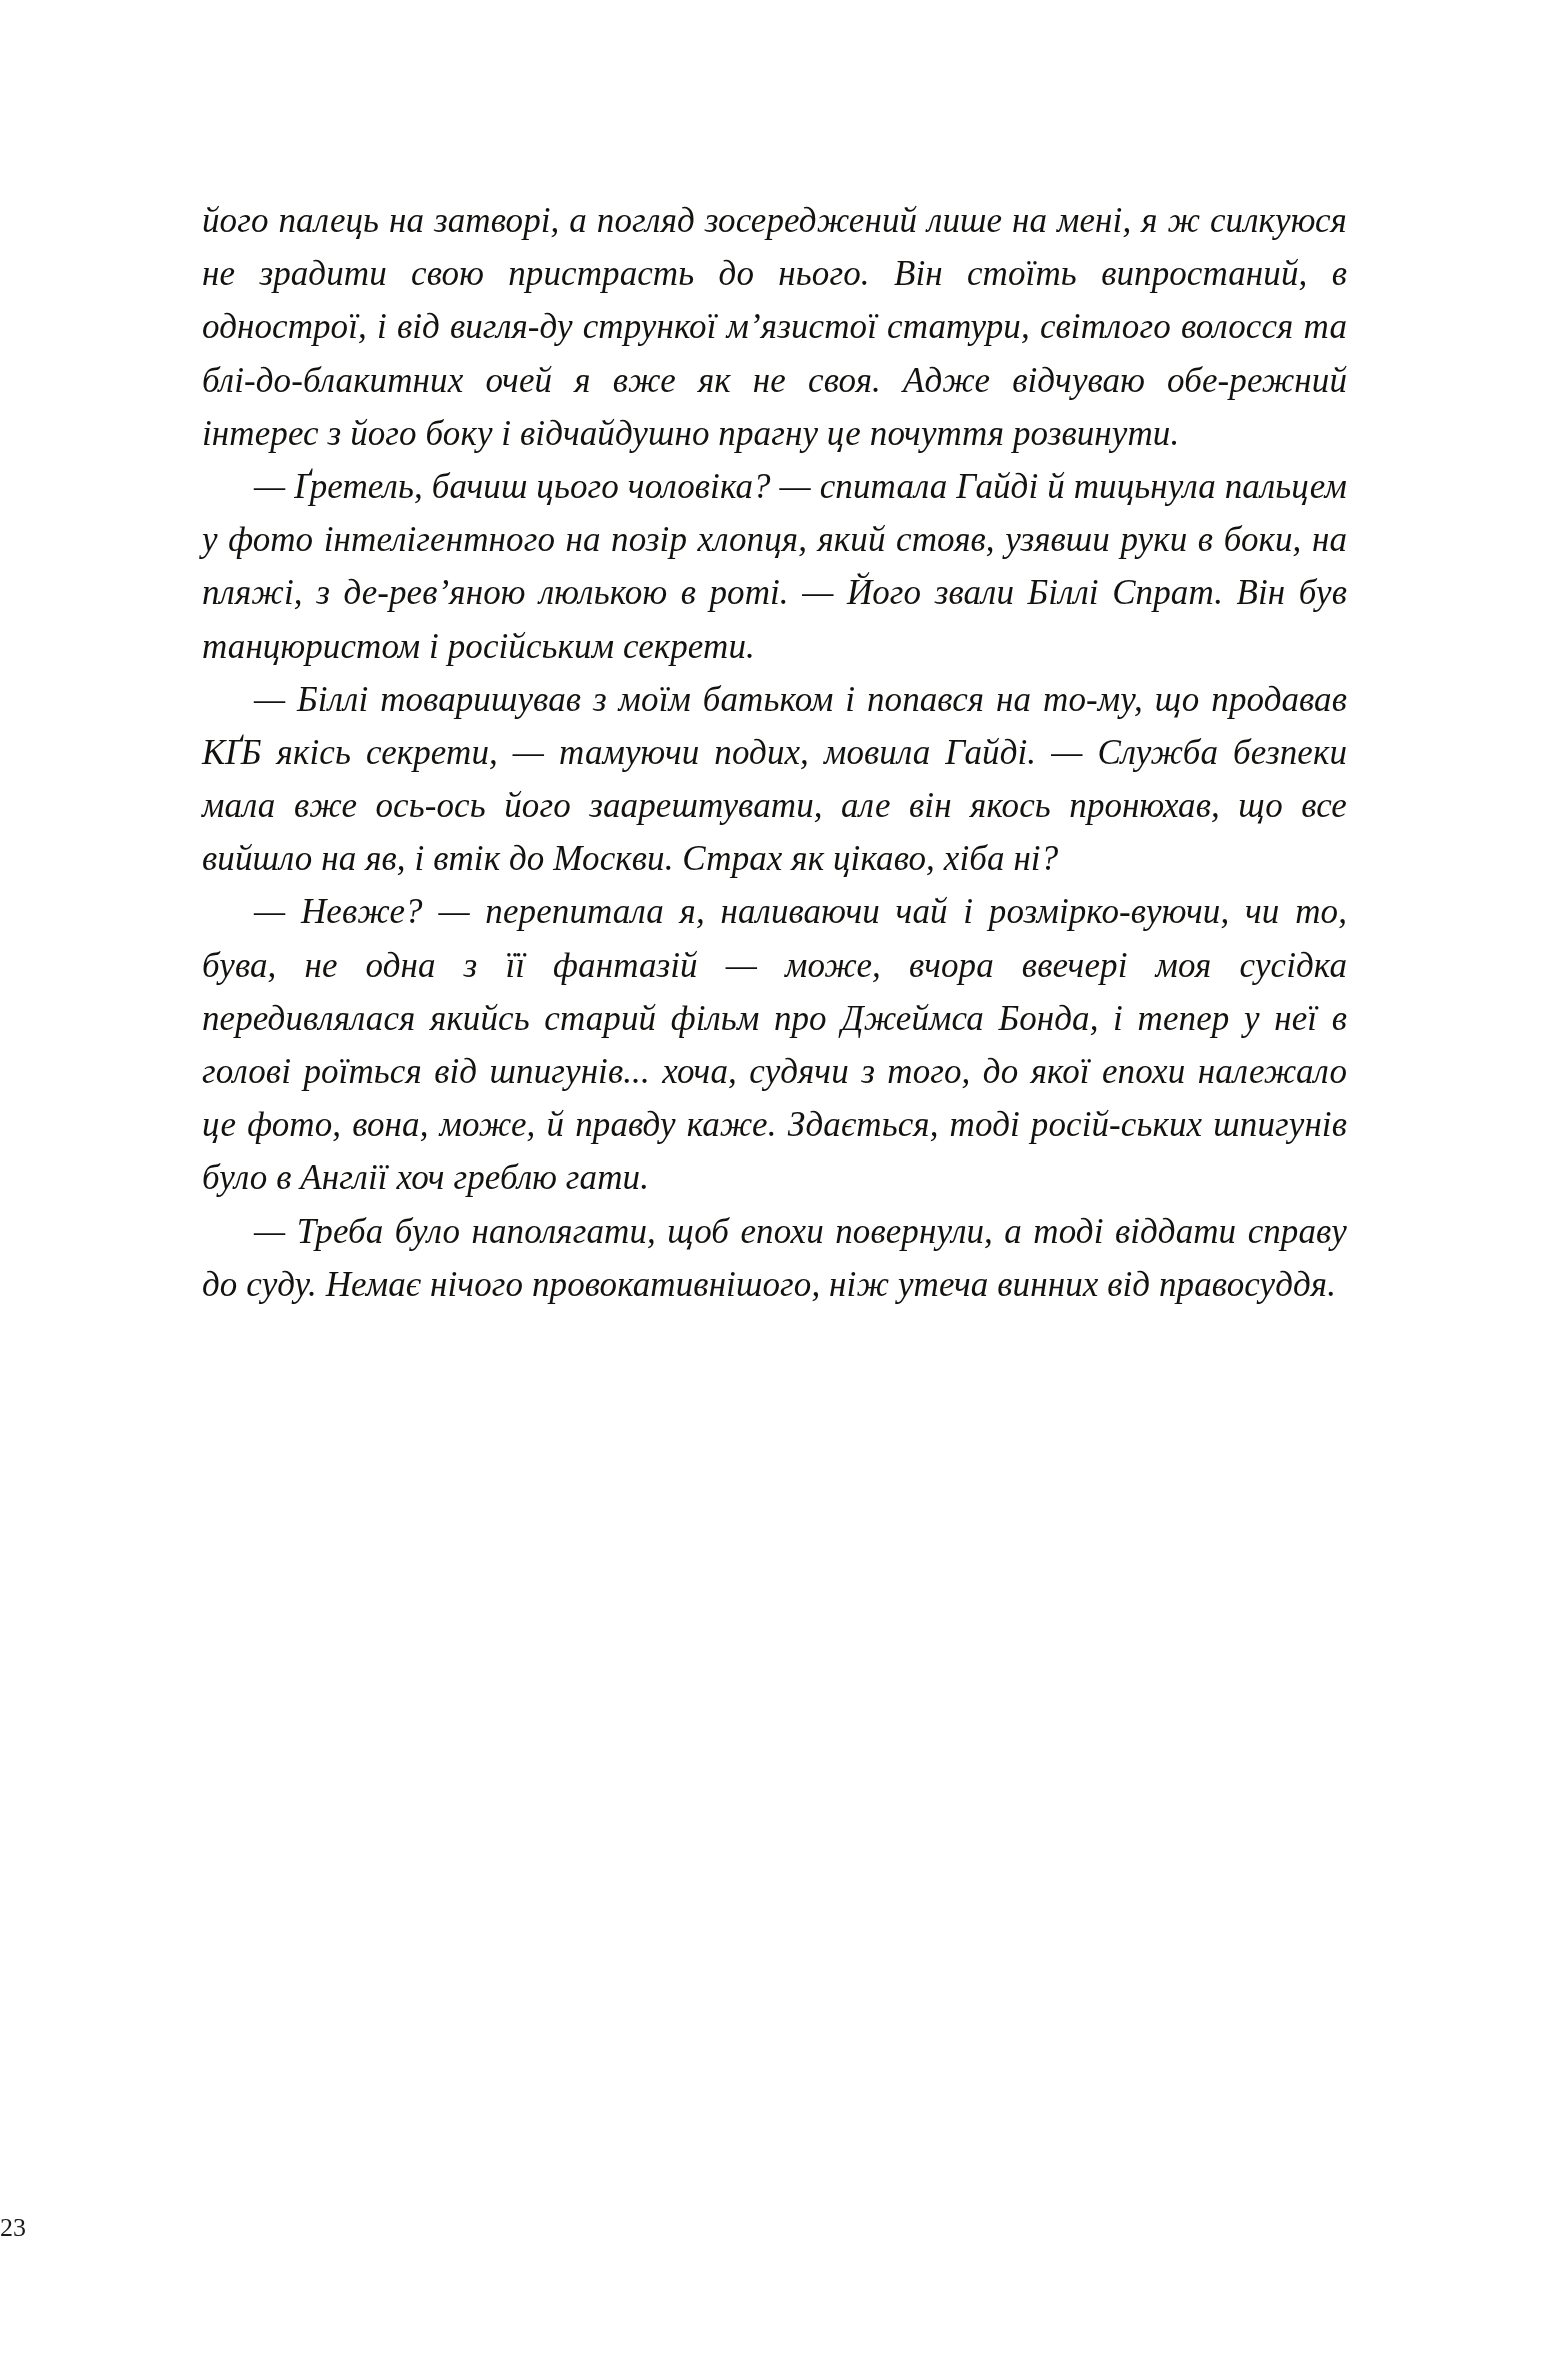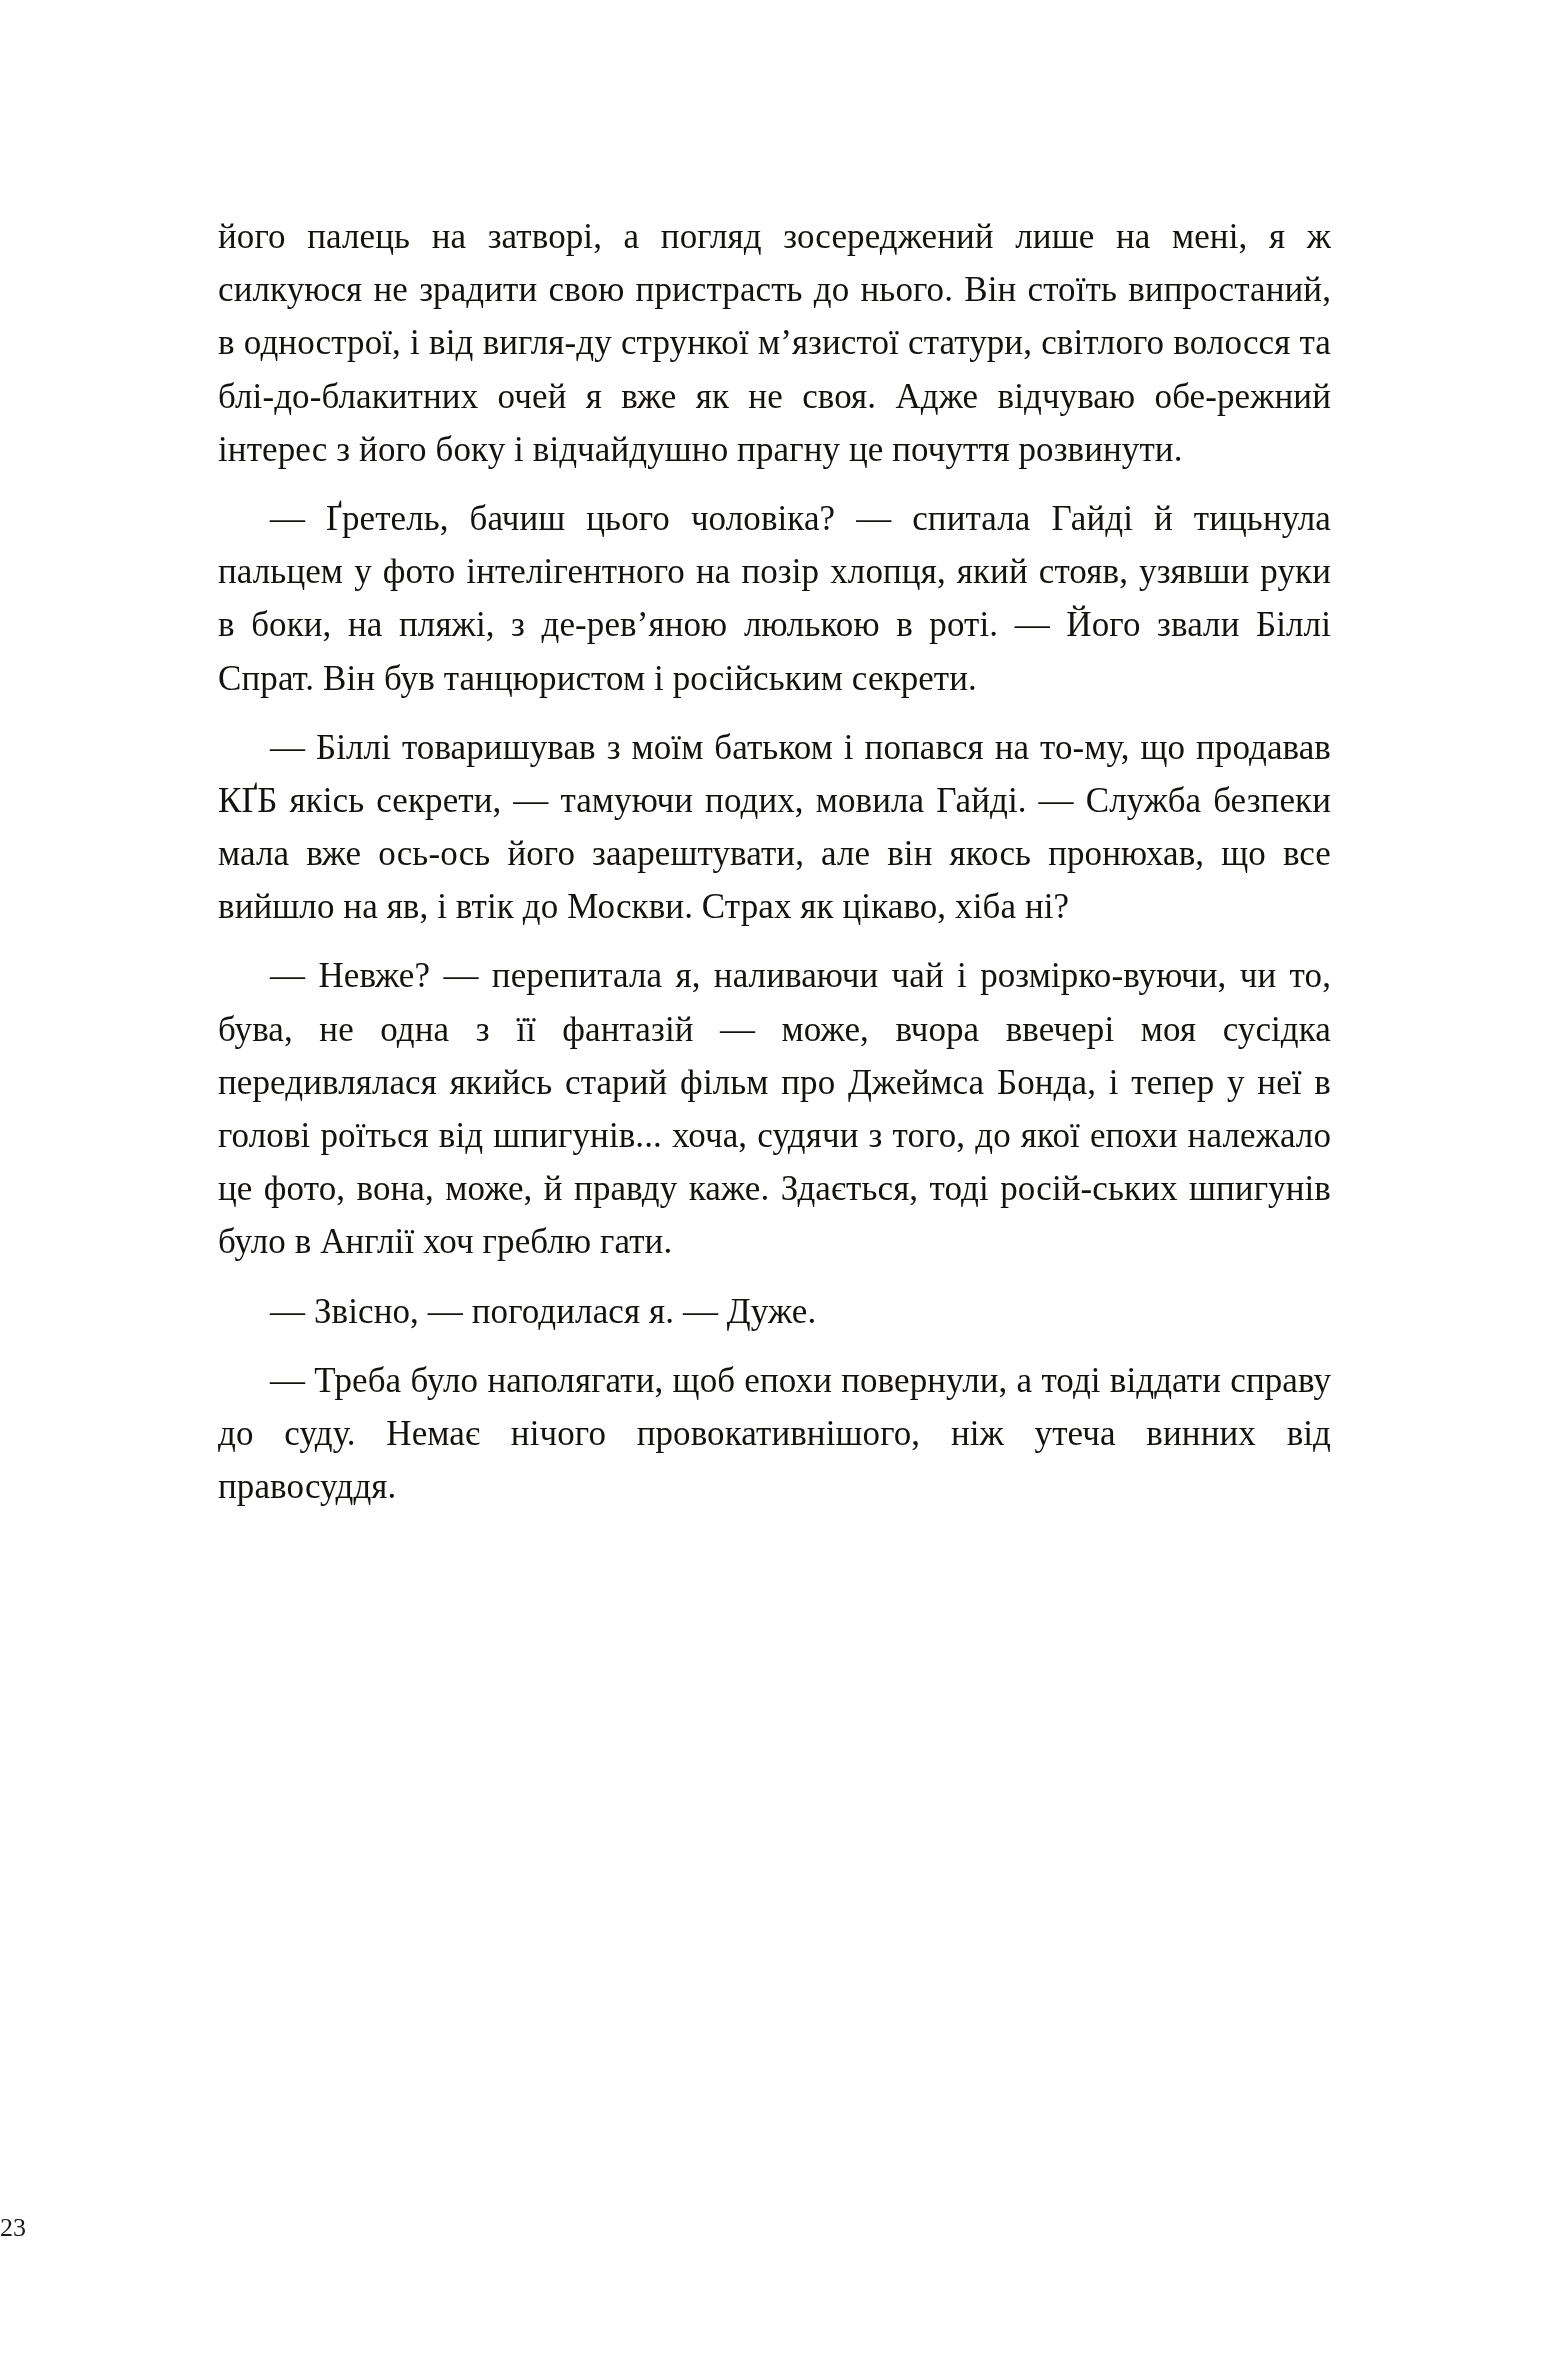--- a/index.html
+++ b/index.html
@@ -26,22 +26,23 @@
   .body-text {
     font-size: 35px;
     line-height: 1.52;
     text-align: justify;
     text-justify: inter-word;
     color: #14120f;
     letter-spacing: 0.1px;
     hyphens: manual;
   }
   .body-text p {
-    margin: 16px;
+    margin: 0;
     padding: 0;
+    font-style: italic;
   }
   .body-text p.indent {
     text-indent: 52px;
   }
   .page-number {
     position: absolute;
     left: 0;
     right: 0;
     bottom: 134px;
     text-align: left;
@@ -52,18 +53,17 @@
 </style>
 </head>
 <body>
 
 <div class="page">
   <div class="body-text">
     <p>його палець на затворі, а погляд зосереджений лише на мені, я ж силкуюся не зрадити свою пристрасть до нього. Він стоїть випростаний, в однострої, і від вигля-ду стрункої м’язистої статури, світлого волосся та блі-до-блакитних очей я вже як не своя. Адже відчуваю обе-режний інтерес з його боку і відчайдушно прагну це почуття розвинути.</p>
     <p class="indent">— Ґретель, бачиш цього чоловіка? — спитала Гайді й тицьнула пальцем у фото інтелігентного на позір хлопця, який стояв, узявши руки в боки, на пляжі, з де-рев’яною люлькою в роті. — Його звали Біллі Спрат. Він був танцюристом і російським секрети.</p>
     <p class="indent">— Біллі товаришував з моїм батьком і попався на то-му, що продавав КҐБ якісь секрети, — тамуючи подих, мовила Гайді. — Служба безпеки мала вже ось-ось його заарештувати, але він якось пронюхав, що все вийшло на яв, і втік до Москви. Страх як цікаво, хіба ні?</p>
     <p class="indent">— Невже? — перепитала я, наливаючи чай і розмірко-вуючи, чи то, бува, не одна з її фантазій — може, вчора ввечері моя сусідка передивлялася якийсь старий фільм про Джеймса Бонда, і тепер у неї в голові роїться від шпигунів... хоча, судячи з того, до якої епохи належало це фото, вона, може, й правду каже. Здається, тоді росій-ських шпигунів було в Англії хоч греблю гати.</p>
-    <p class="indent">— Звісно, — погодилася я. — Дуже.</p>
     <p class="indent">— Треба було наполягати, щоб епохи повернули, а тоді віддати справу до суду. Немає нічого провокативнішого, ніж утеча винних від правосуддя.</p>
   </div>
   <div class="page-number">23</div>
 </div>
 
 
 </body></html>

